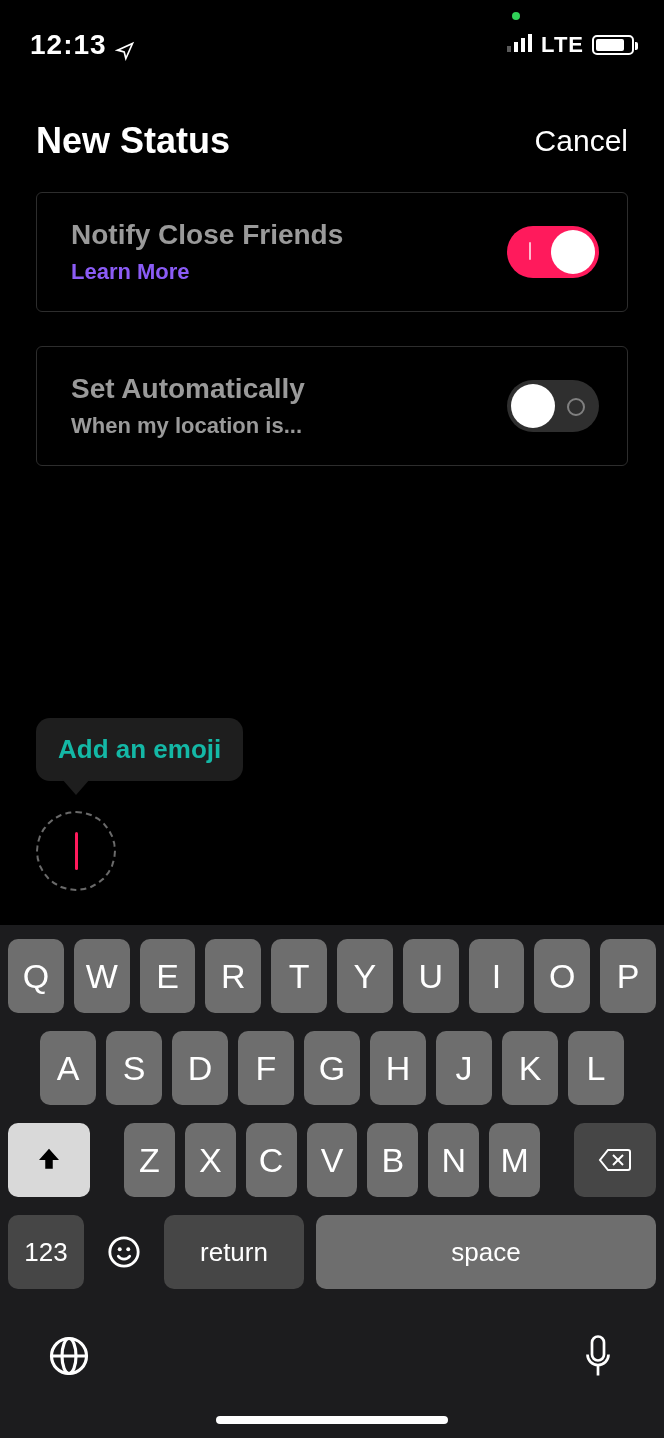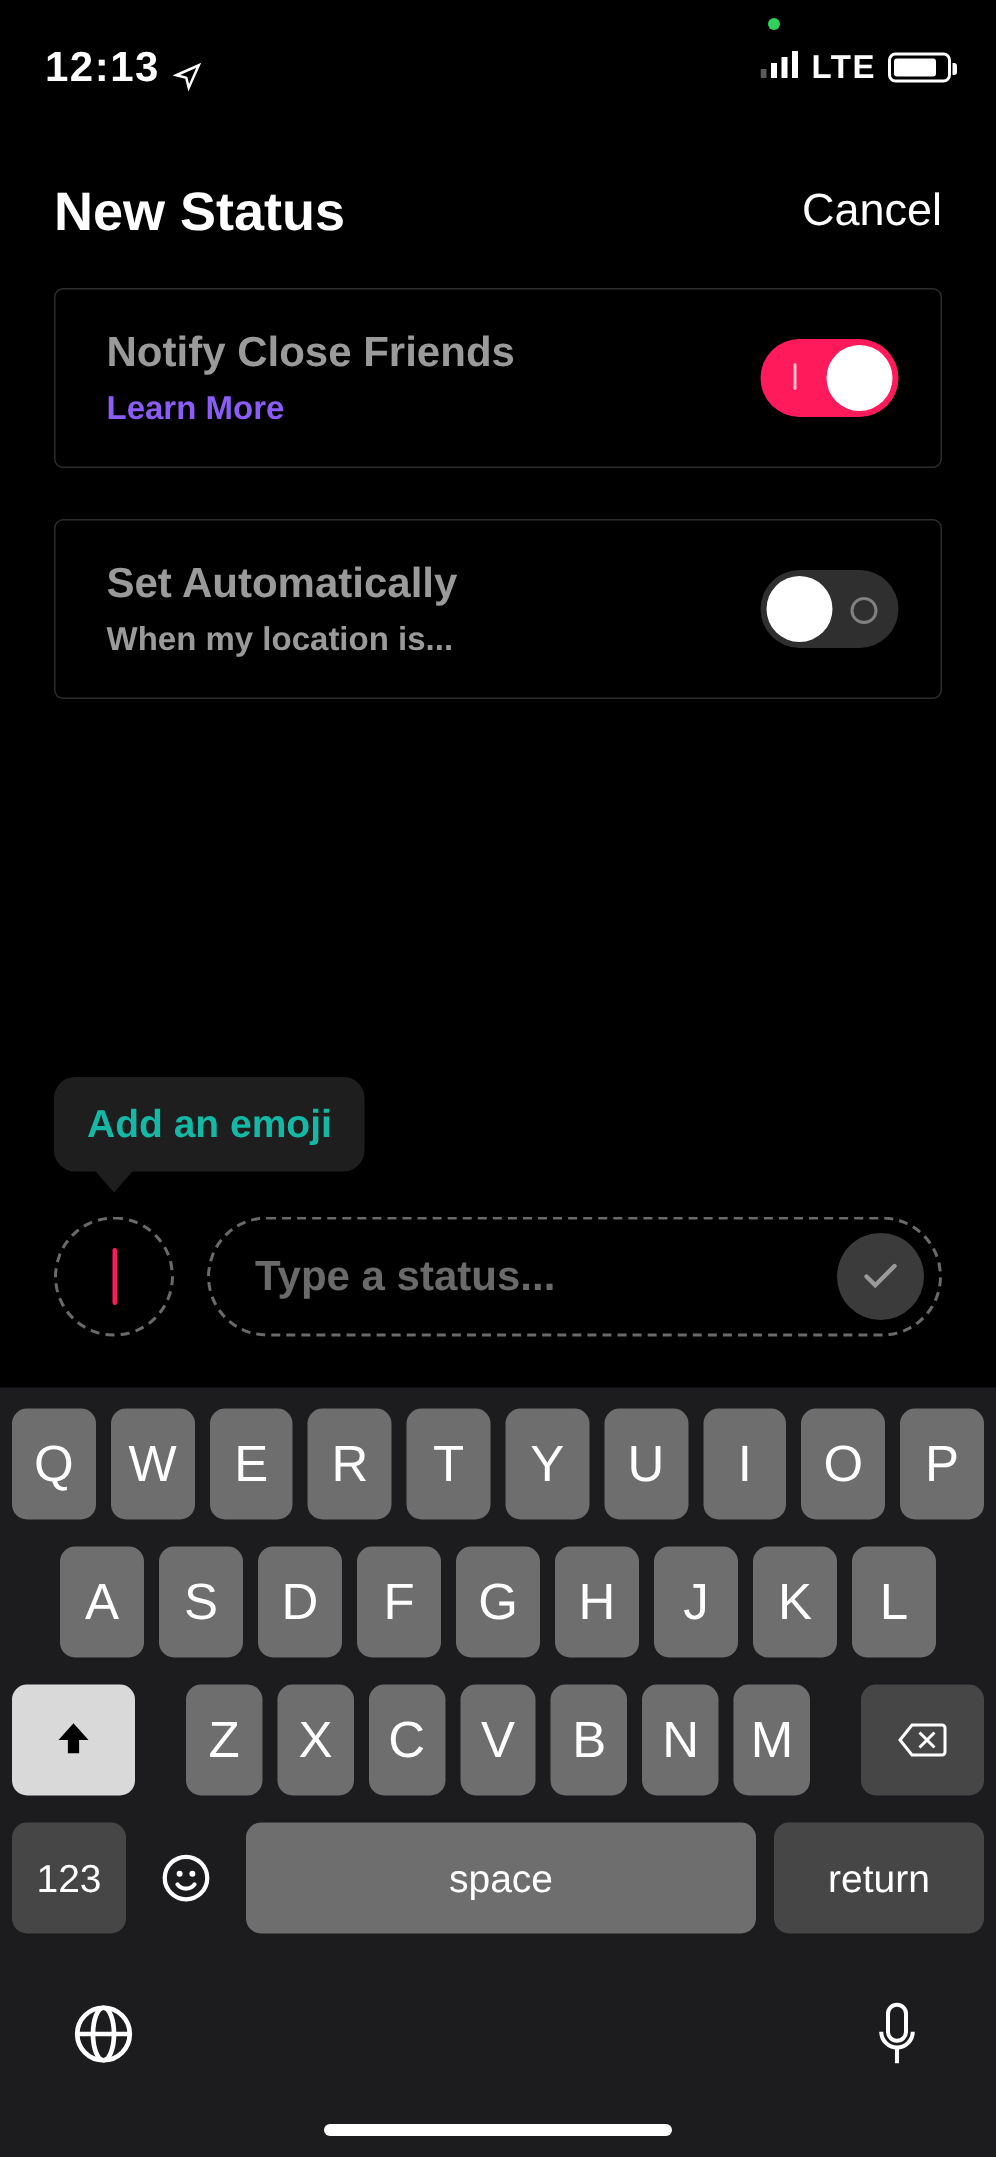--- a/index.html
+++ b/index.html
@@ -126,28 +126,20 @@
         <div class="knob"></div>
       </div>
   </div>
 </div>
 
 <div class="compose">
   <div class="tooltip">Add an emoji</div>
   <div class="input-row">
     <div class="emoji-circle">
       <div class="cursor"></div>
-    </div>
-    <div class="status-input">
-      <input type="text" placeholder="Type a status..." style="">
-      <div class="check">
-        <svg width="28" height="28" viewBox="0 0 24 24" fill="none" stroke="#9a9a9a" stroke-width="2.5" stroke-linecap="round">
-            <polyline points="4 12 9 17 20 6"></polyline>
-          </svg>
-      </div>
     </div>
   </div>
 </div>
 
 <div class="keyboard">
   <div class="krow">
     <div class="key">Q</div>
     <div class="key">W</div>
     <div class="key">E</div>
     <div class="key">R</div>
@@ -195,22 +187,22 @@
   <div class="krow r4">
     <div class="key special k123">123</div>
     <div class="key kemoji">
       <svg width="34" height="34" viewBox="0 0 24 24" fill="#fff">
           <circle cx="12" cy="12" r="10" fill="none" stroke="#fff" stroke-width="2"></circle>
           <circle cx="9" cy="10" r="1.4"></circle>
           <circle cx="15" cy="10" r="1.4"></circle>
           <path d="M8 15c1 1.4 2.4 2 4 2s3-.6 4-2" fill="none" stroke="#fff" stroke-width="2" stroke-linecap="round"></path>
         </svg>
     </div>
+    <div class="key special return">return</div>
     <div class="key space">space</div>
-    <div class="key special return">return</div>
   </div>
 
   <div class="kb-bottom">
     <span>
       <svg width="42" height="42" viewBox="0 0 24 24" fill="none" stroke="#fff" stroke-width="1.8">
           <circle cx="12" cy="12" r="10"></circle>
           <ellipse cx="12" cy="12" rx="4" ry="10"></ellipse>
           <line x1="2" y1="12" x2="22" y2="12"></line>
         </svg>
     </span>

